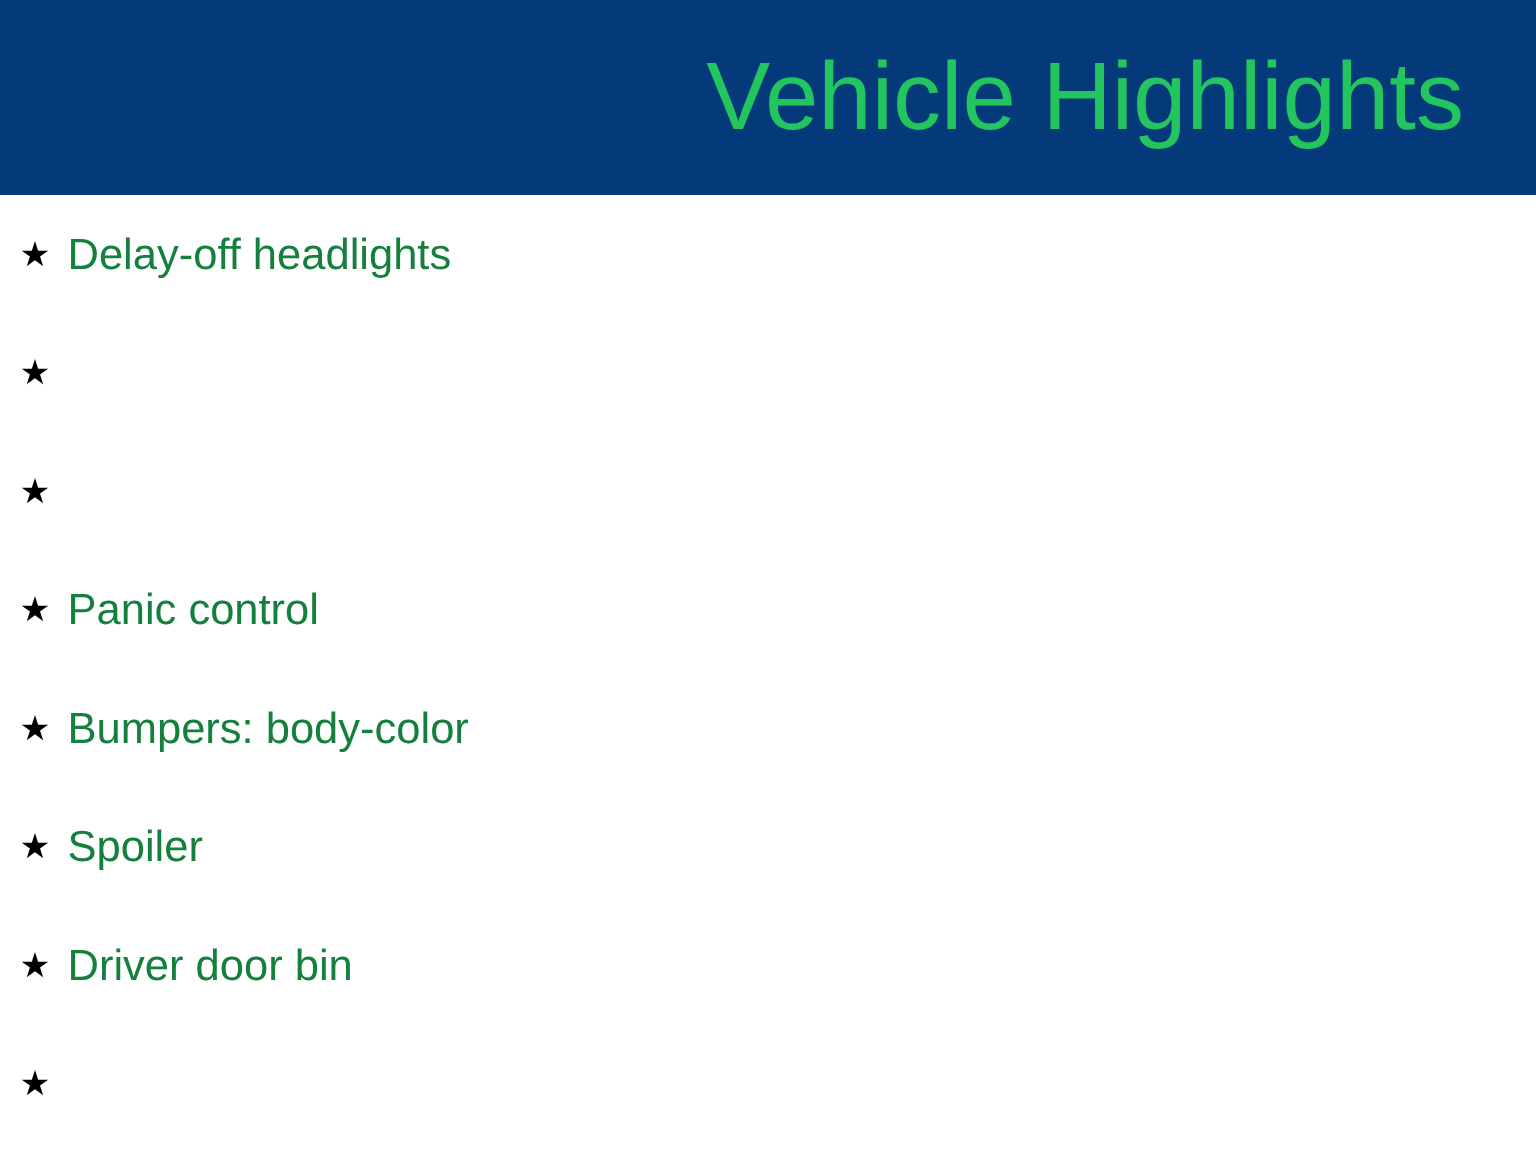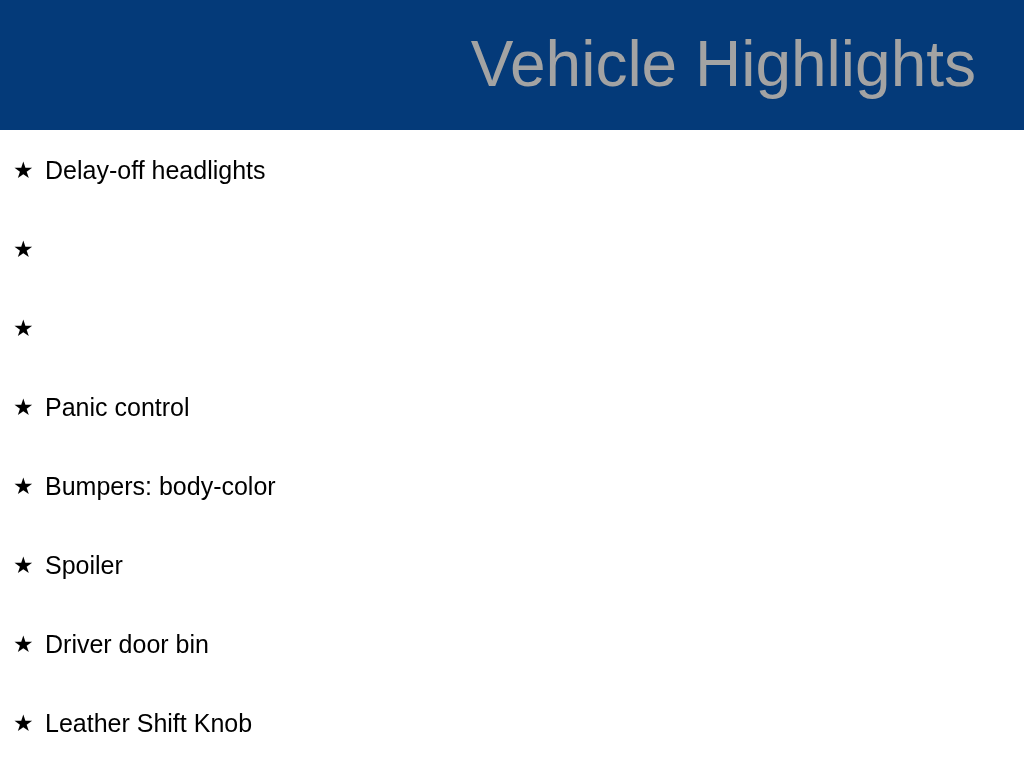--- a/index.html
+++ b/index.html
@@ -29,21 +29,21 @@
     width: 1024px;
     height: 130px;
     background: #043a79;
     box-sizing: border-box;
   }
   .title-text {
     position: absolute;
     right: 48px;
     bottom: 34px;
     margin: 0;
-    color: #a3a3a3;
+    color: #22c55e;
     font-family: "Liberation Sans", sans-serif;
     font-weight: normal;
     font-size: 64px;
     line-height: 64px;
     letter-spacing: 0px;
     white-space: nowrap;
     text-align: right;
   }
 
   
@@ -76,23 +76,23 @@
     font-family: "DejaVu Sans", sans-serif;
     font-size: 23px;
     line-height: 28px;
     text-align: left;
     display: block;
   }
   .bullet-label {
     position: absolute;
     left: 45px;
     top: 24px;
-    color: #000000;
+    color: #15803d;
     font-family: "Liberation Sans", sans-serif;
-    font-size: 25px;
+    font-size: 29px;
     line-height: 32px;
     white-space: nowrap;
     display: block;
   }
 </style>
 </head>
 <body>
 
 <div class="slide">
 
@@ -130,18 +130,17 @@
       <span class="bullet-label">Spoiler</span>
     </li>
 
     <li class="bullet-item">
       <span class="bullet-marker">★</span>
       <span class="bullet-label">Driver door bin</span>
     </li>
 
     <li class="bullet-item">
       <span class="bullet-marker">★</span>
-      <span class="bullet-label">Leather Shift Knob</span>
     </li>
 
   </ul>
 
 </div>
 
 </body></html>

